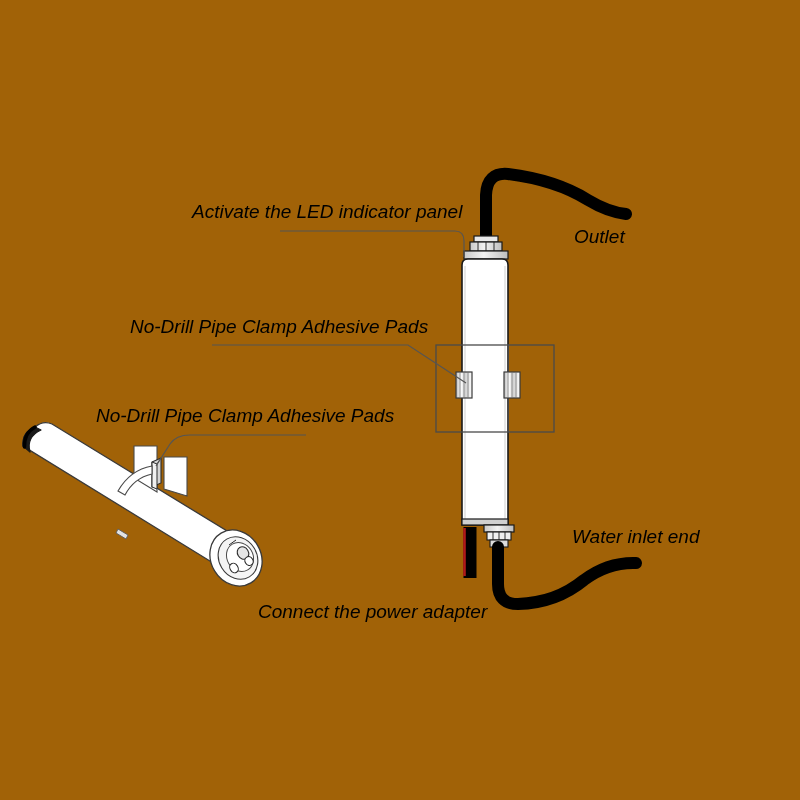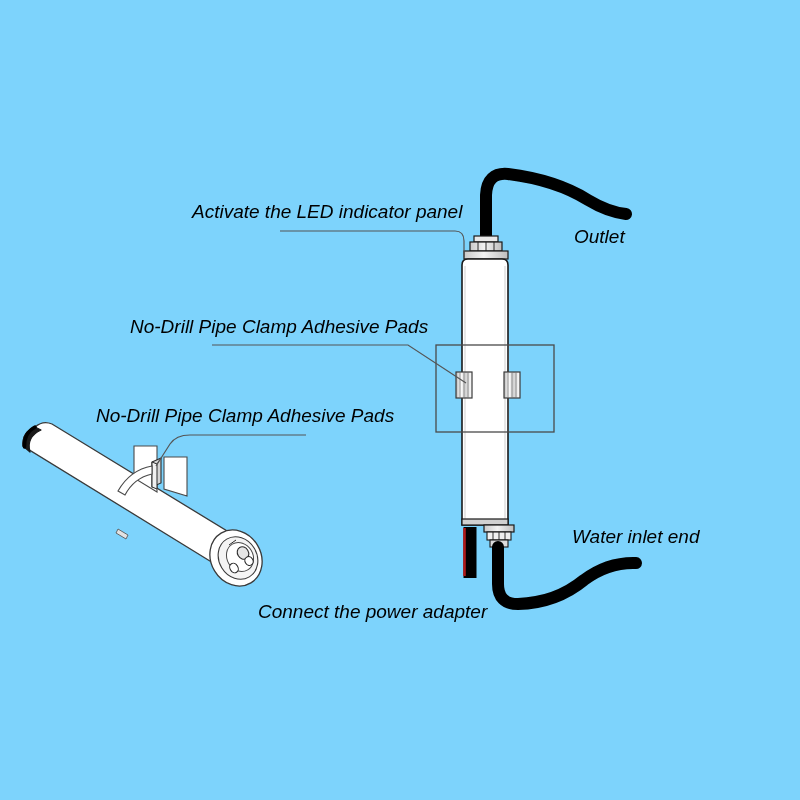--- a/index.html
+++ b/index.html
@@ -5,21 +5,21 @@
 <style>
   html, body {
     margin: 0;
     padding: 0;
     background: #ffffff;
   }
   #canvas {
     position: relative;
     width: 800px;
     height: 800px;
-    background: #7dd3fc;
+    background: #a16207;
     font-family: "Liberation Sans", sans-serif;
     overflow: hidden;
   }
   #diagram {
     position: absolute;
     top: 0;
     left: 0;
     width: 800px;
     height: 800px;
   }

